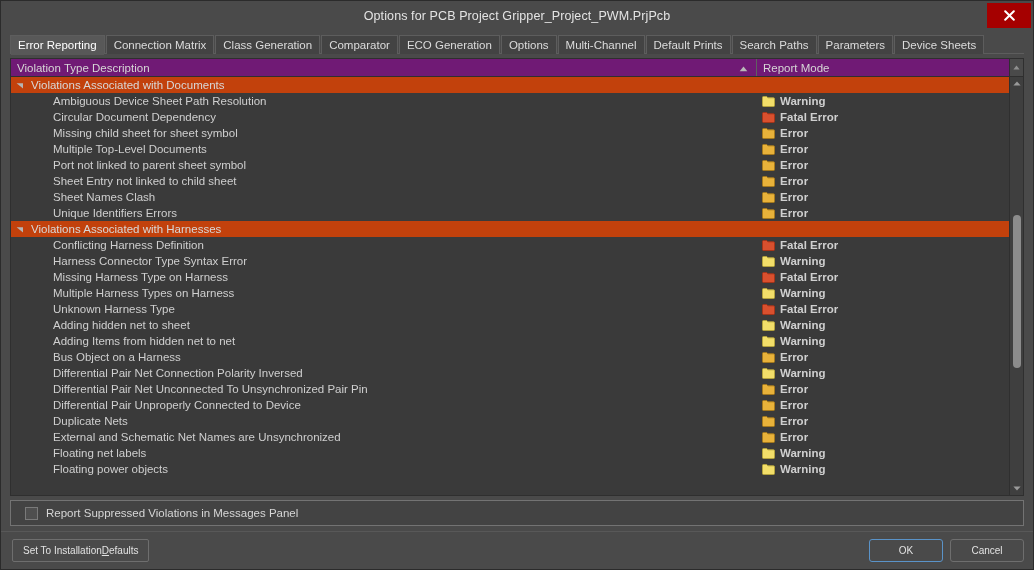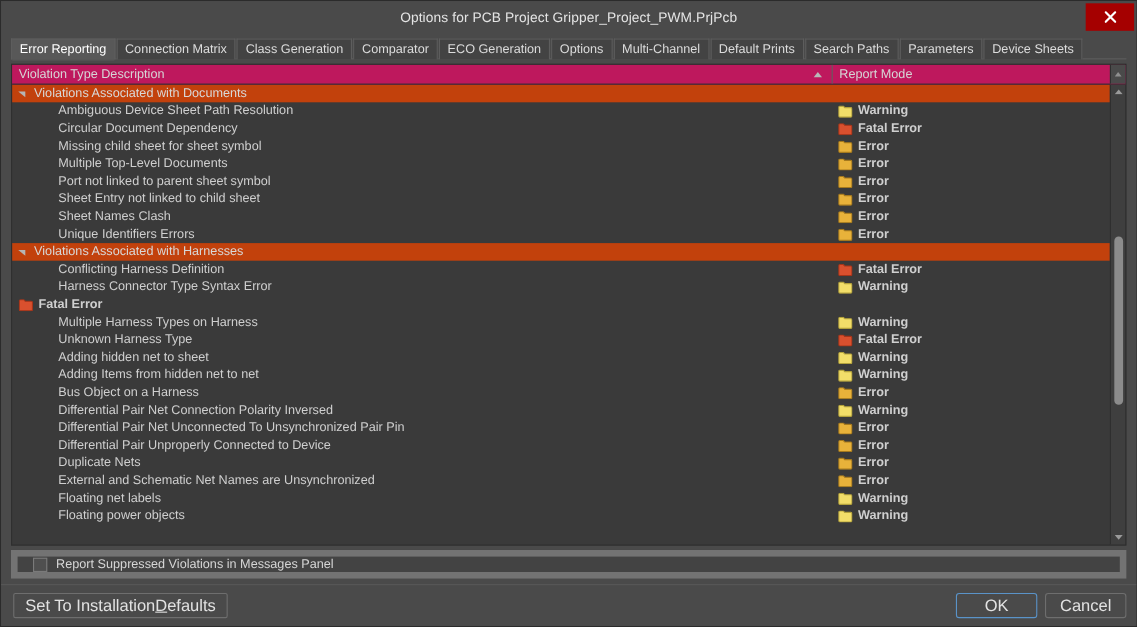--- a/index.html
+++ b/index.html
@@ -109,21 +109,21 @@
     background: #3a3a3a;
     display: flex;
     flex-direction: column;
     min-height: 0;
     position: relative;
   }
 
   #grid-header {
     height: 18px;
     flex: 0 0 18px;
-    background: #be185d;
+    background: #701a75;
     display: flex;
     align-items: center;
     border-bottom: 1px solid #2f2f2f;
     position: relative;
   }
   .hdr-cell {
     font-size: 11.5px;
     color: #d6d6d6;
     padding-left: 6px;
     height: 100%;
@@ -231,21 +231,21 @@
     background: #8c8c8c;
     border-radius: 4px;
     cursor: pointer;
   }
 
   
   #suppress-bar {
     flex: 0 0 26px;
     margin-top: 4px;
     margin-bottom: 5px;
-    border: 6px solid #737373;
+    border: 1px solid #737373;
     background: #434343;
     display: flex;
     align-items: center;
     padding-left: 14px;
   }
   #suppress-checkbox {
     width: 13px;
     height: 13px;
     background: #4f4f4f;
     border: 1px solid #7a7a7a;
@@ -267,21 +267,21 @@
     display: flex;
     align-items: center;
     padding: 0 9px;
   }
   .btn {
     height: 23px;
     background: #4a4a4a;
     border: 1px solid #6e6e6e;
     border-radius: 2px;
     color: #e2e2e2;
-    font-size: 15px;
+    font-size: 10px;
     font-family: "Liberation Sans", sans-serif;
     padding: 0 10px;
     cursor: pointer;
     display: flex;
     align-items: center;
     justify-content: center;
   }
   #btn-defaults { margin-left: 2px; }
   #footer-spacer { flex: 1 1 auto; }
   #btn-ok {
@@ -482,20 +482,24 @@
                 <span>Harness Connector Type Syntax Error</span>
               </div>
               <div class="c-mode">
                 <svg class="mode-icon" width="13" height="11" viewBox="0 0 13 11">
                   <path d="M0.5 1.5 a1 1 0 0 1 1-1 h3.2 l1.2 1.3 h5.6 a1 1 0 0 1 1 1 v6.7 a1 1 0 0 1 -1 1 h-10 a1 1 0 0 1 -1 -1 z" fill="#f2de69" stroke="#b3a23c" stroke-width="1"></path>
                 </svg>
                 <span class="mode-text">Warning</span>
               </div>
             </div>
             <div class="row">
+              <div class="c-desc">
+                <span class="leaf-indent"></span>
+                <span>Missing Harness Type on Harness</span>
+              </div>
               <div class="c-mode">
                 <svg class="mode-icon" width="13" height="11" viewBox="0 0 13 11">
                   <path d="M0.5 1.5 a1 1 0 0 1 1-1 h3.2 l1.2 1.3 h5.6 a1 1 0 0 1 1 1 v6.7 a1 1 0 0 1 -1 1 h-10 a1 1 0 0 1 -1 -1 z" fill="#d9502e" stroke="#a63419" stroke-width="1"></path>
                 </svg>
                 <span class="mode-text">Fatal Error</span>
               </div>
             </div>
             <div class="row">
               <div class="c-desc">
                 <span class="leaf-indent"></span>

